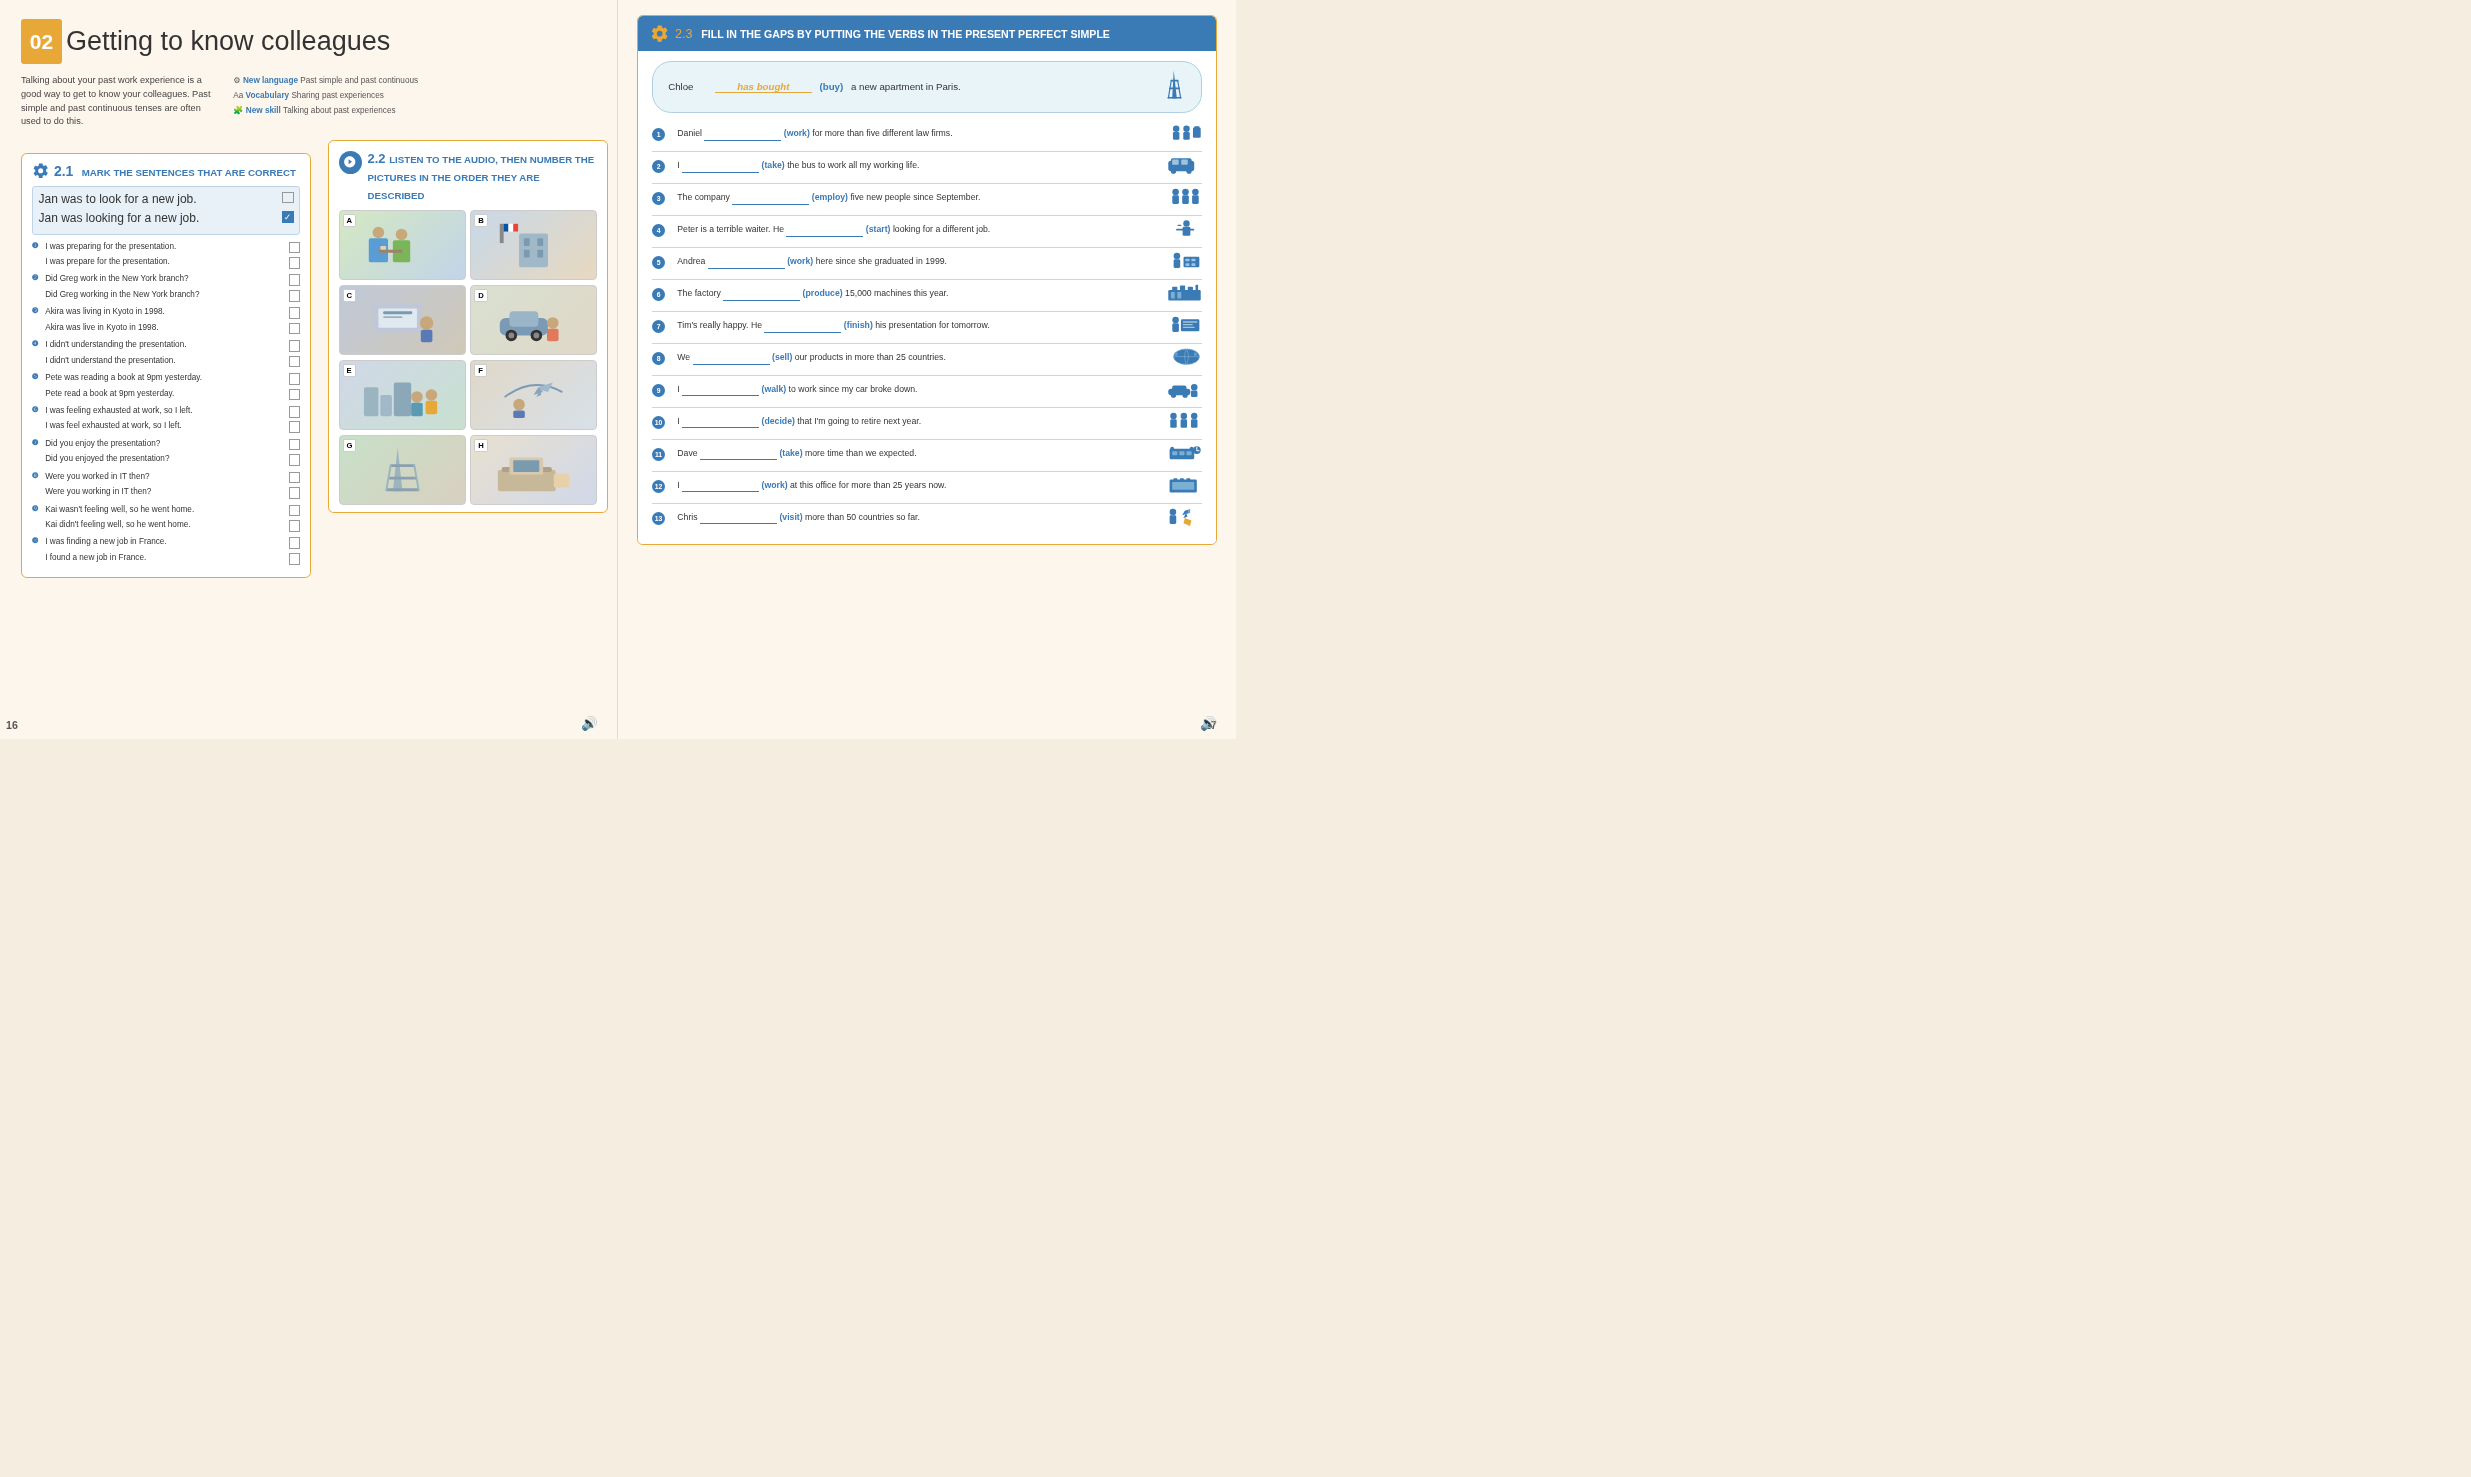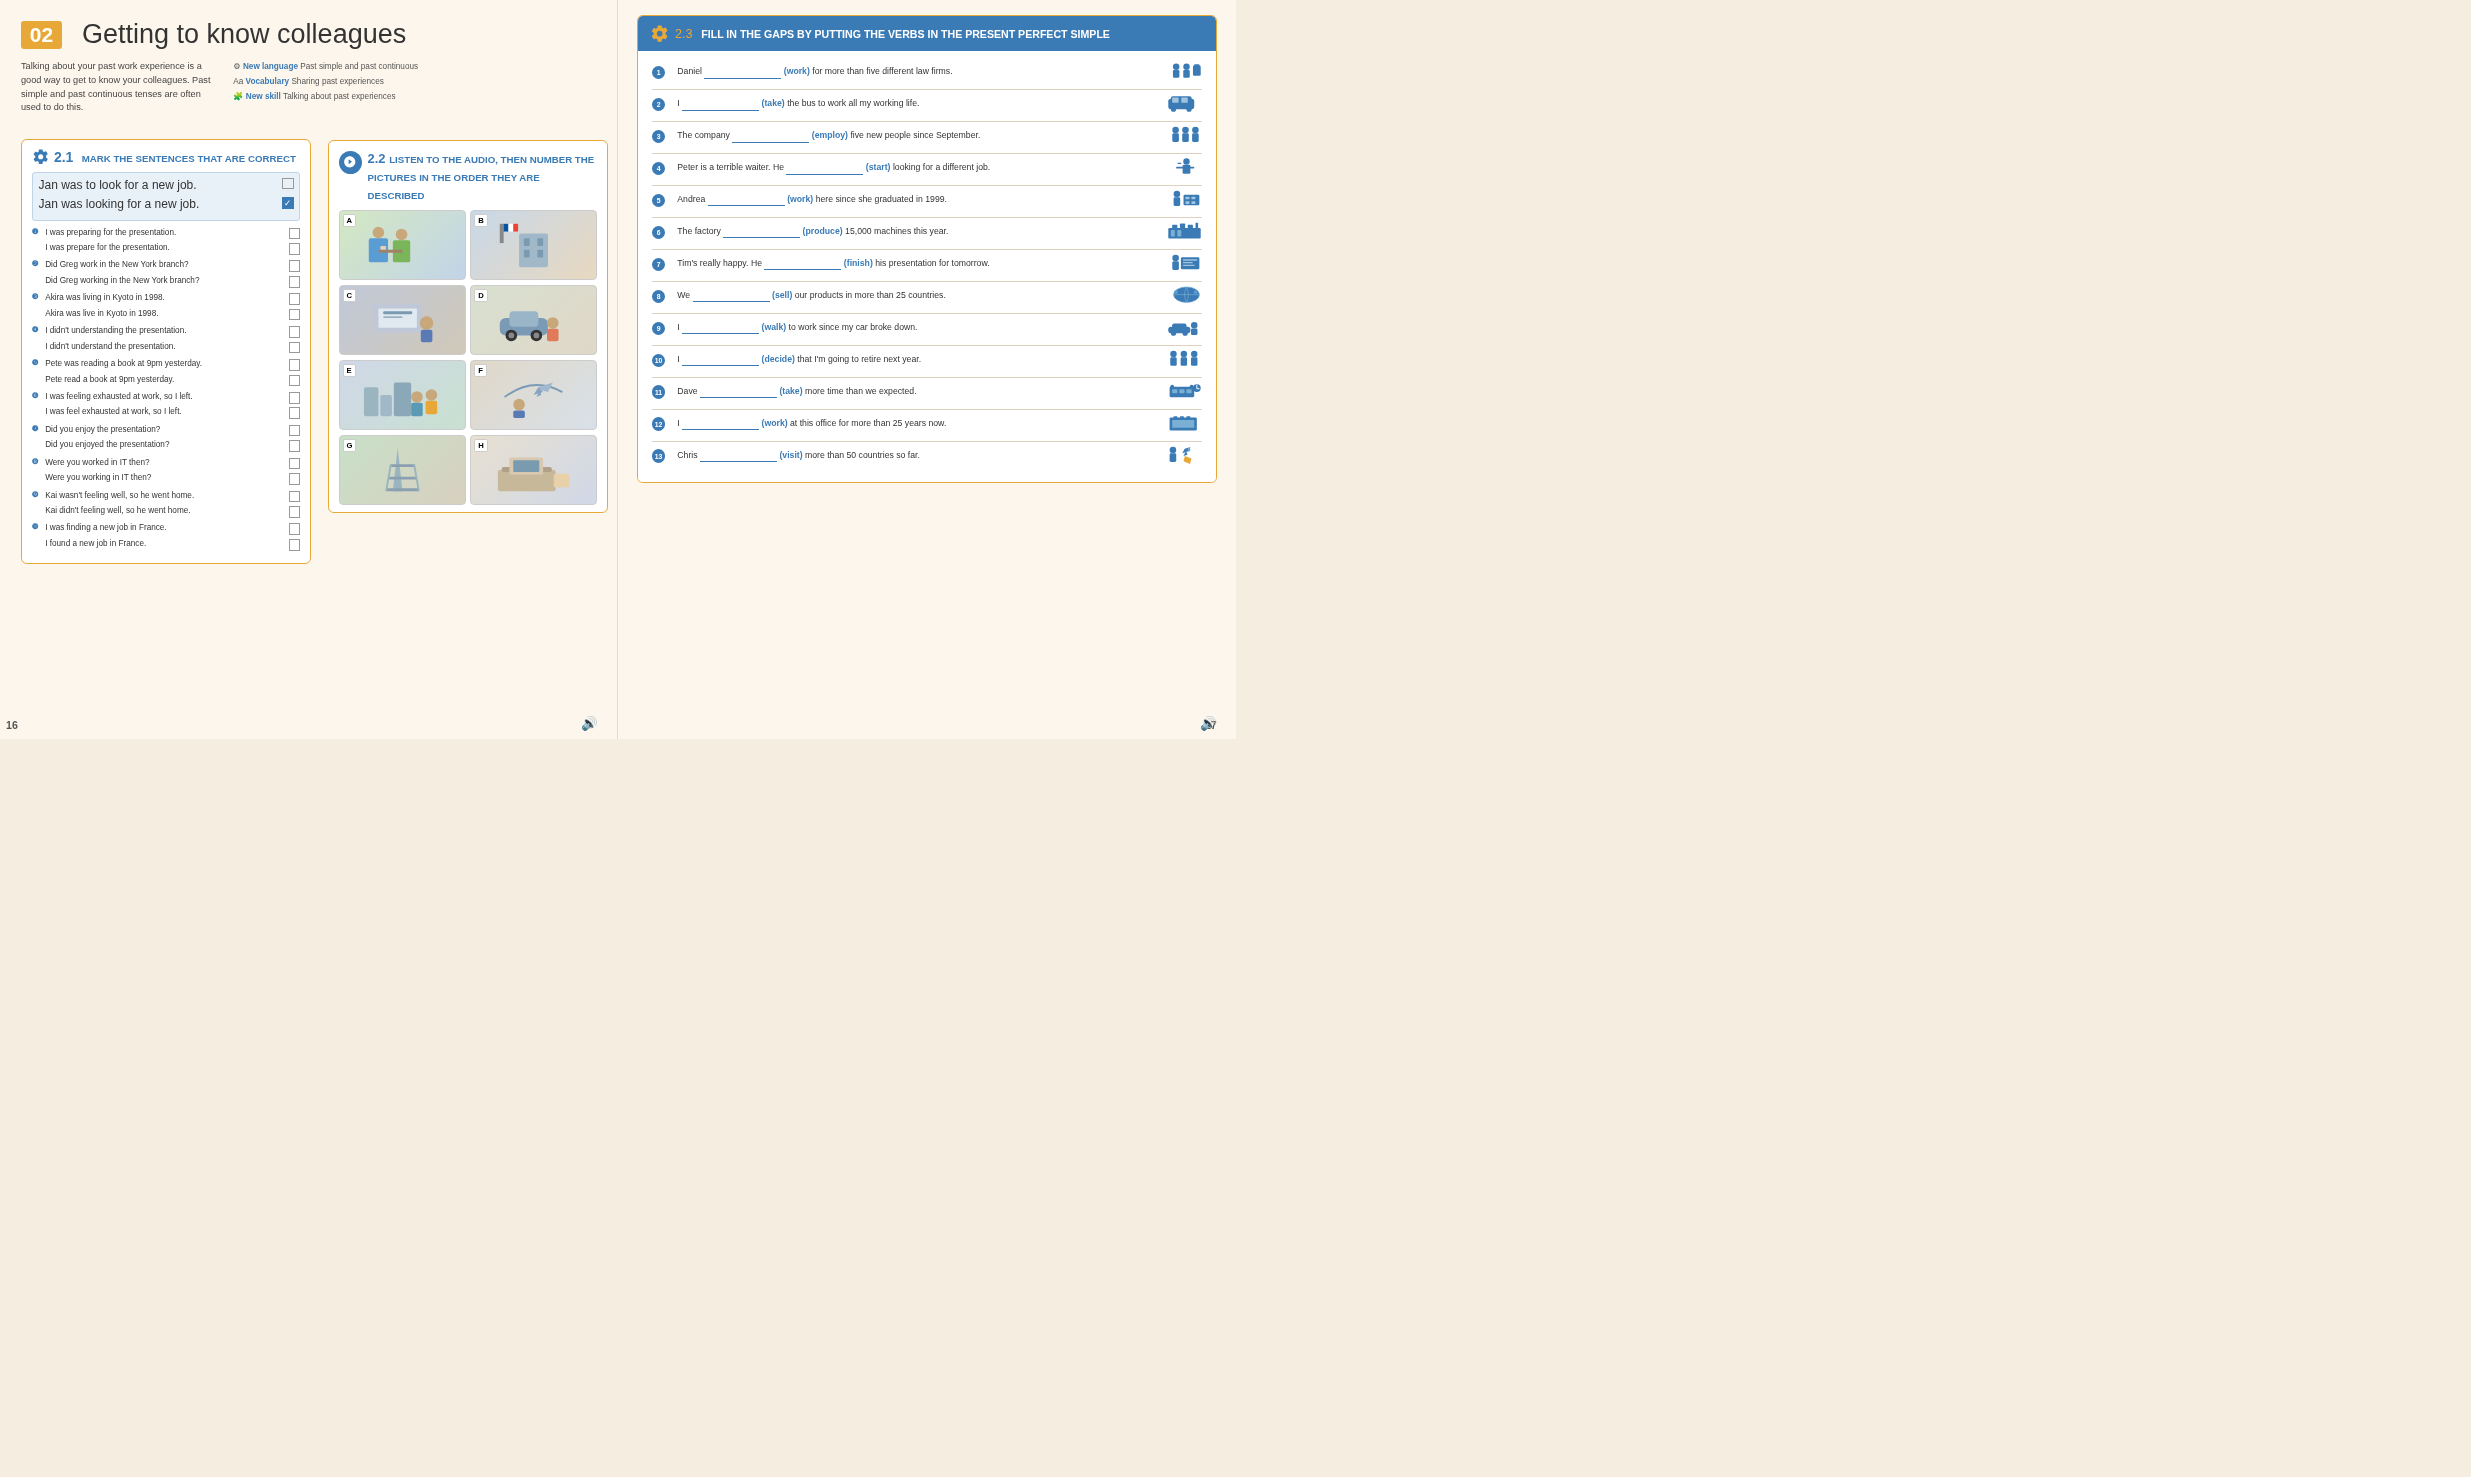--- a/index.html
+++ b/index.html
@@ -32,25 +32,25 @@
       display: flex;
       align-items: center;
       margin-bottom: 9.7px;
     }
     .chapter-number {
       background: #e8a838;
       color: white;
       font-size: 21px;
       font-weight: bold;
       width: 41px;
-      height: 28px;
+      height: 45px;
       display: flex;
       align-items: center;
       justify-content: center;
-      margin-right: 20px;
+      margin-right: 4px;
       border-radius: 2.9px;
     }
     .chapter-title {
       font-size: 27px;
       font-weight: 300;
       color: #333;
     }
     .intro-section {
       display: flex;
       gap: 19.3px;
@@ -672,20 +672,36 @@
         <path d="M12 15.5A3.5 3.5 0 0 1 8.5 12 3.5 3.5 0 0 1 12 8.5a3.5 3.5 0 0 1 3.5 3.5 3.5 3.5 0 0 1-3.5 3.5m7.43-2.92c.04-.34.07-.68.07-1.08s-.03-.74-.07-1.08l2.11-1.63c.19-.15.24-.42.12-.64l-2-3.46c-.12-.22-.39-.3-.61-.22l-2.49 1c-.52-.4-1.08-.73-1.69-.98l-.38-2.65C14.46 2.18 14.25 2 14 2h-4c-.25 0-.46.18-.49.42l-.38 2.65c-.61.25-1.17.59-1.69.98l-2.49-1c-.23-.09-.49 0-.61.22l-2 3.46c-.13.22-.07.49.12.64L4.57 11c-.04.34-.07.67-.07 1s.03.74.07 1.08l-2.11 1.66c-.19.15-.25.42-.12.64l2 3.46c.12.22.39.3.61.22l2.49-1c.52.4 1.08.73 1.69.98l.38 2.65c.03.24.24.42.49.42h4c.25 0 .46-.18.49-.42l.38-2.65c.61-.25 1.17-.58 1.69-.98l2.49 1c.23.09.49 0 .61-.22l2-3.46c.12-.22.07-.49-.12-.64l-2.11-1.66z"></path>
       </svg>
       <div class="right-section-title">
         <span class="right-section-num">2.3</span>
         <span>FILL IN THE GAPS BY PUTTING THE VERBS IN THE PRESENT PERFECT SIMPLE</span>
       </div>
     </div>
 
     <div class="right-box-inner">
 
+      <div class="example-sentence-box">
+        <span class="example-name">Chloe</span>
+        <span class="example-answer">has bought</span>
+        <span style="color:#3a7ab5;font-weight:bold;">(buy)</span>
+        <span>a new apartment in Paris.</span>
+        <span class="eiffel-icon">
+          <svg width="23" height="31" viewBox="0 0 24 40" fill="#3a7ab5">
+            <path d="M11 2 L9 38 L15 38 Z"></path>
+            <rect x="7" y="14" width="10" height="2" rx="0.5"></rect>
+            <rect x="5" y="24" width="14" height="2" rx="0.5"></rect>
+            <rect x="3" y="36" width="18" height="2" rx="0.5"></rect>
+            <line x1="8" y1="14" x2="4" y2="38" stroke="#3a7ab5" stroke-width="1.5"></line>
+            <line x1="16" y1="14" x2="20" y2="38" stroke="#3a7ab5" stroke-width="1.5"></line>
+          </svg>
+        </span>
+      </div>
 
       <div class="exercise-row">
         <div class="ex-num">1</div>
         <span class="ex-text">Daniel <span class="ex-blank">&nbsp;&nbsp;&nbsp;&nbsp;&nbsp;&nbsp;&nbsp;&nbsp;&nbsp;&nbsp;&nbsp;&nbsp;&nbsp;&nbsp;&nbsp;&nbsp;</span> <span class="ex-verb">(work)</span> for more than five different law firms.</span>
         <span class="ex-icon">
           <svg width="31" height="19.3" viewBox="0 0 48 28" fill="#3a7ab5">
             <circle cx="8" cy="8" r="5"></circle>
             <rect x="3" y="13" width="10" height="12" rx="2"></rect>
             <circle cx="24" cy="8" r="5"></circle>
             <rect x="19" y="13" width="10" height="12" rx="2"></rect>

